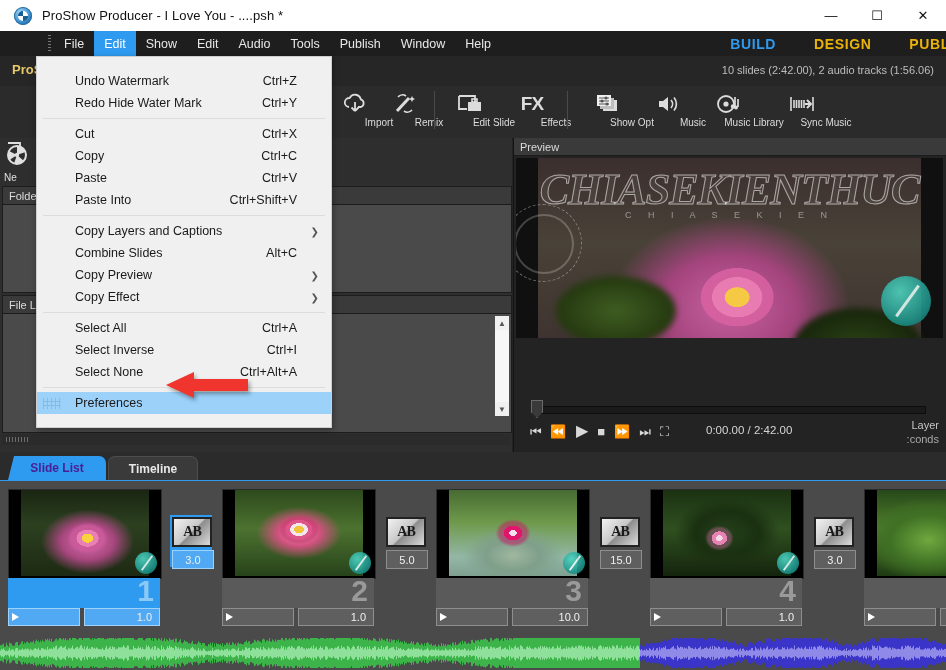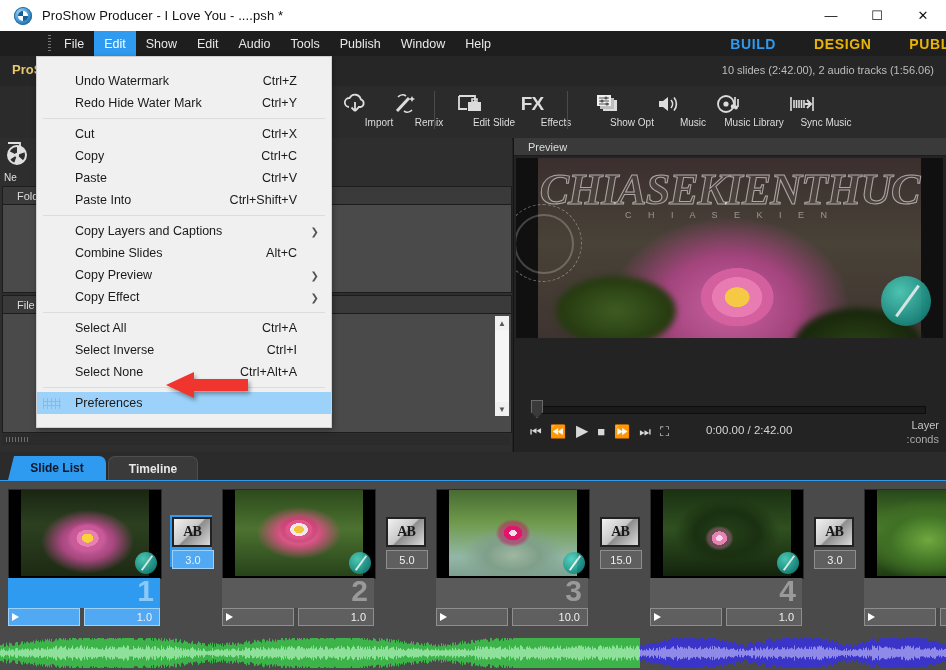--- a/index.html
+++ b/index.html
@@ -68,21 +68,21 @@
   .tool.wide{width:62px;}
   .tool.wide2{width:72px;}
   .tsep{width:1px;height:38px;background:#4a4a4a;margin:5px 4px 0 4px;}
 
   
   .leftpanel{position:absolute;left:0;top:138px;width:512px;height:314px;background:#2e2e2e;}
   .lp-newbtn{position:absolute;left:4px;top:2px;width:48px;height:44px;
     display:flex;flex-direction:column;align-items:flex-start;color:#e0e0e0;}
   .lp-newbtn .lb{font-size:10px;}
   .panel-header{height:17px;background:#3a3a3a;border-bottom:1px solid #1c1c1c;
-    display:flex;align-items:center;padding-left:14px;font-size:11px;color:#dcdcdc;}
+    display:flex;align-items:center;padding-left:6px;font-size:11px;color:#dcdcdc;}
   .folder-pane{position:absolute;left:2px;top:48px;width:508px;height:105px;
     background:#3a3a3a;border:1px solid #1d1d1d;}
   .folder-body{position:absolute;left:0;top:18px;right:0;bottom:0;background:#4a4a4a;}
   .filelist-pane{position:absolute;left:2px;top:157px;width:508px;height:136px;
     background:#3a3a3a;border:1px solid #1d1d1d;}
   .filelist-body{position:absolute;left:0;top:18px;right:0;bottom:0;background:#4a4a4a;}
   .filelist-msg{position:absolute;left:0;right:0;top:48px;text-align:center;
     font-size:12px;color:#d5d5d5;font-weight:bold;}
   .watermark-txt{position:absolute;left:300px;top:215px;font-size:13px;color:#c9c9c9;}
   .lp-bottomgrip{position:absolute;left:2px;top:296px;width:508px;height:11px;background:#2b2b2b;}
@@ -136,21 +136,21 @@
   .pv-time{position:absolute;left:192px;top:286px;font-size:11.5px;color:#d5d5d5;}
   .pv-layer{position:absolute;right:8px;top:280px;text-align:right;font-size:11px;color:#c4c4c4;
     line-height:14px;}
   .pv-layer .sec{color:#a9a9a9;}
 
   
   .tabstrip{position:absolute;left:0;top:452px;width:946px;height:28px;background:#2b2b2b;}
   .tab{position:absolute;top:4px;height:24px;display:flex;align-items:center;
     justify-content:center;font-size:12px;font-weight:bold;
     border-radius:7px 7px 0 0;}
-  .tab.sel{left:8px;width:98px;background:#2e9bf0;color:#0f172a;
+  .tab.sel{left:8px;width:98px;background:#2e9bf0;color:#4c1d95;
     transform:skewX(0deg);clip-path:polygon(6px 0,100% 0,100% 100%,0 100%);}
   .tab.unsel{left:108px;width:88px;background:#3a3a3a;color:#e8e8e8;border:1px solid #4d4d4d;
     border-bottom:none;}
 
   
   .slidetrack{position:absolute;left:0;top:480px;width:946px;height:156px;background:#4a4a4a;
     border-top:1px solid #2e9bf0;overflow:hidden;}
   .slide{position:absolute;top:8px;width:152px;height:135px;}
   .slide .thumb{position:absolute;left:0;top:0;width:152px;height:88px;background:#000;
     border:1px solid #2c2c2c;overflow:hidden;}

